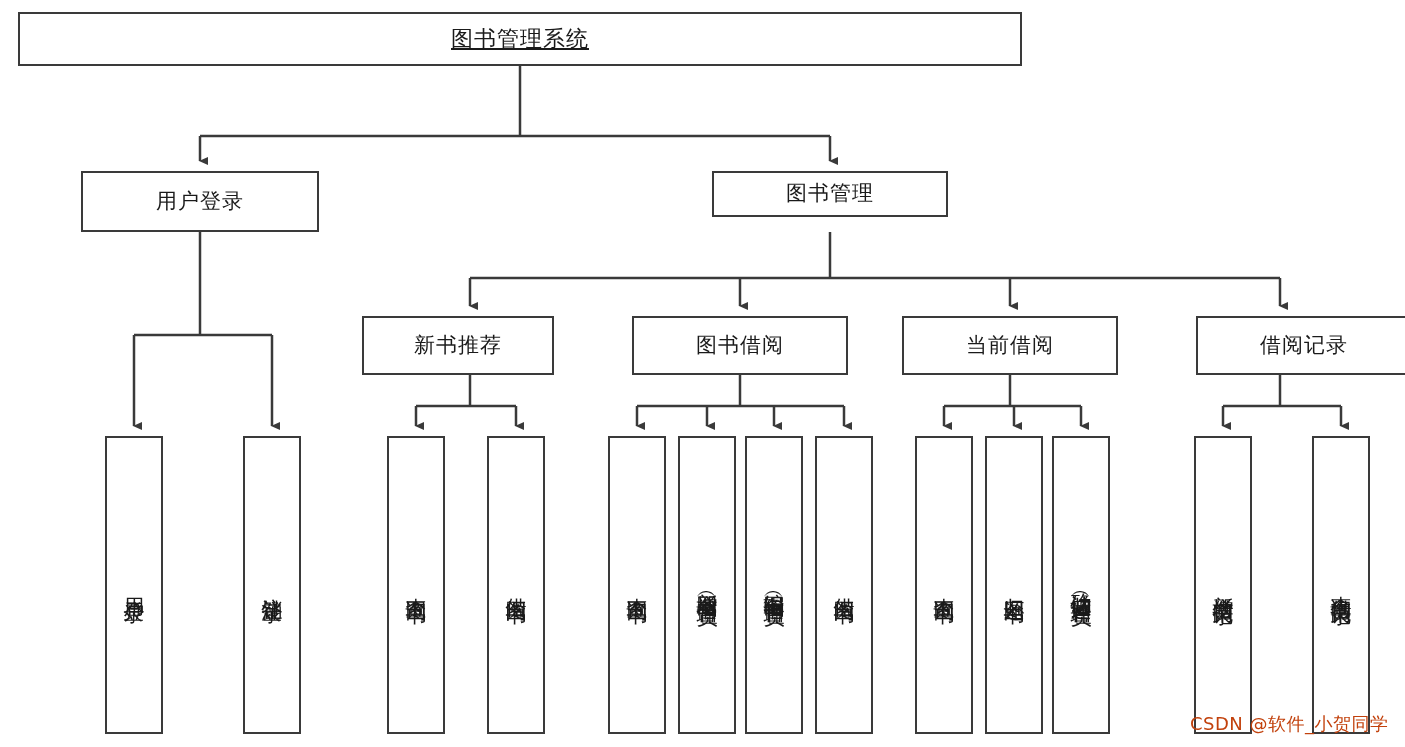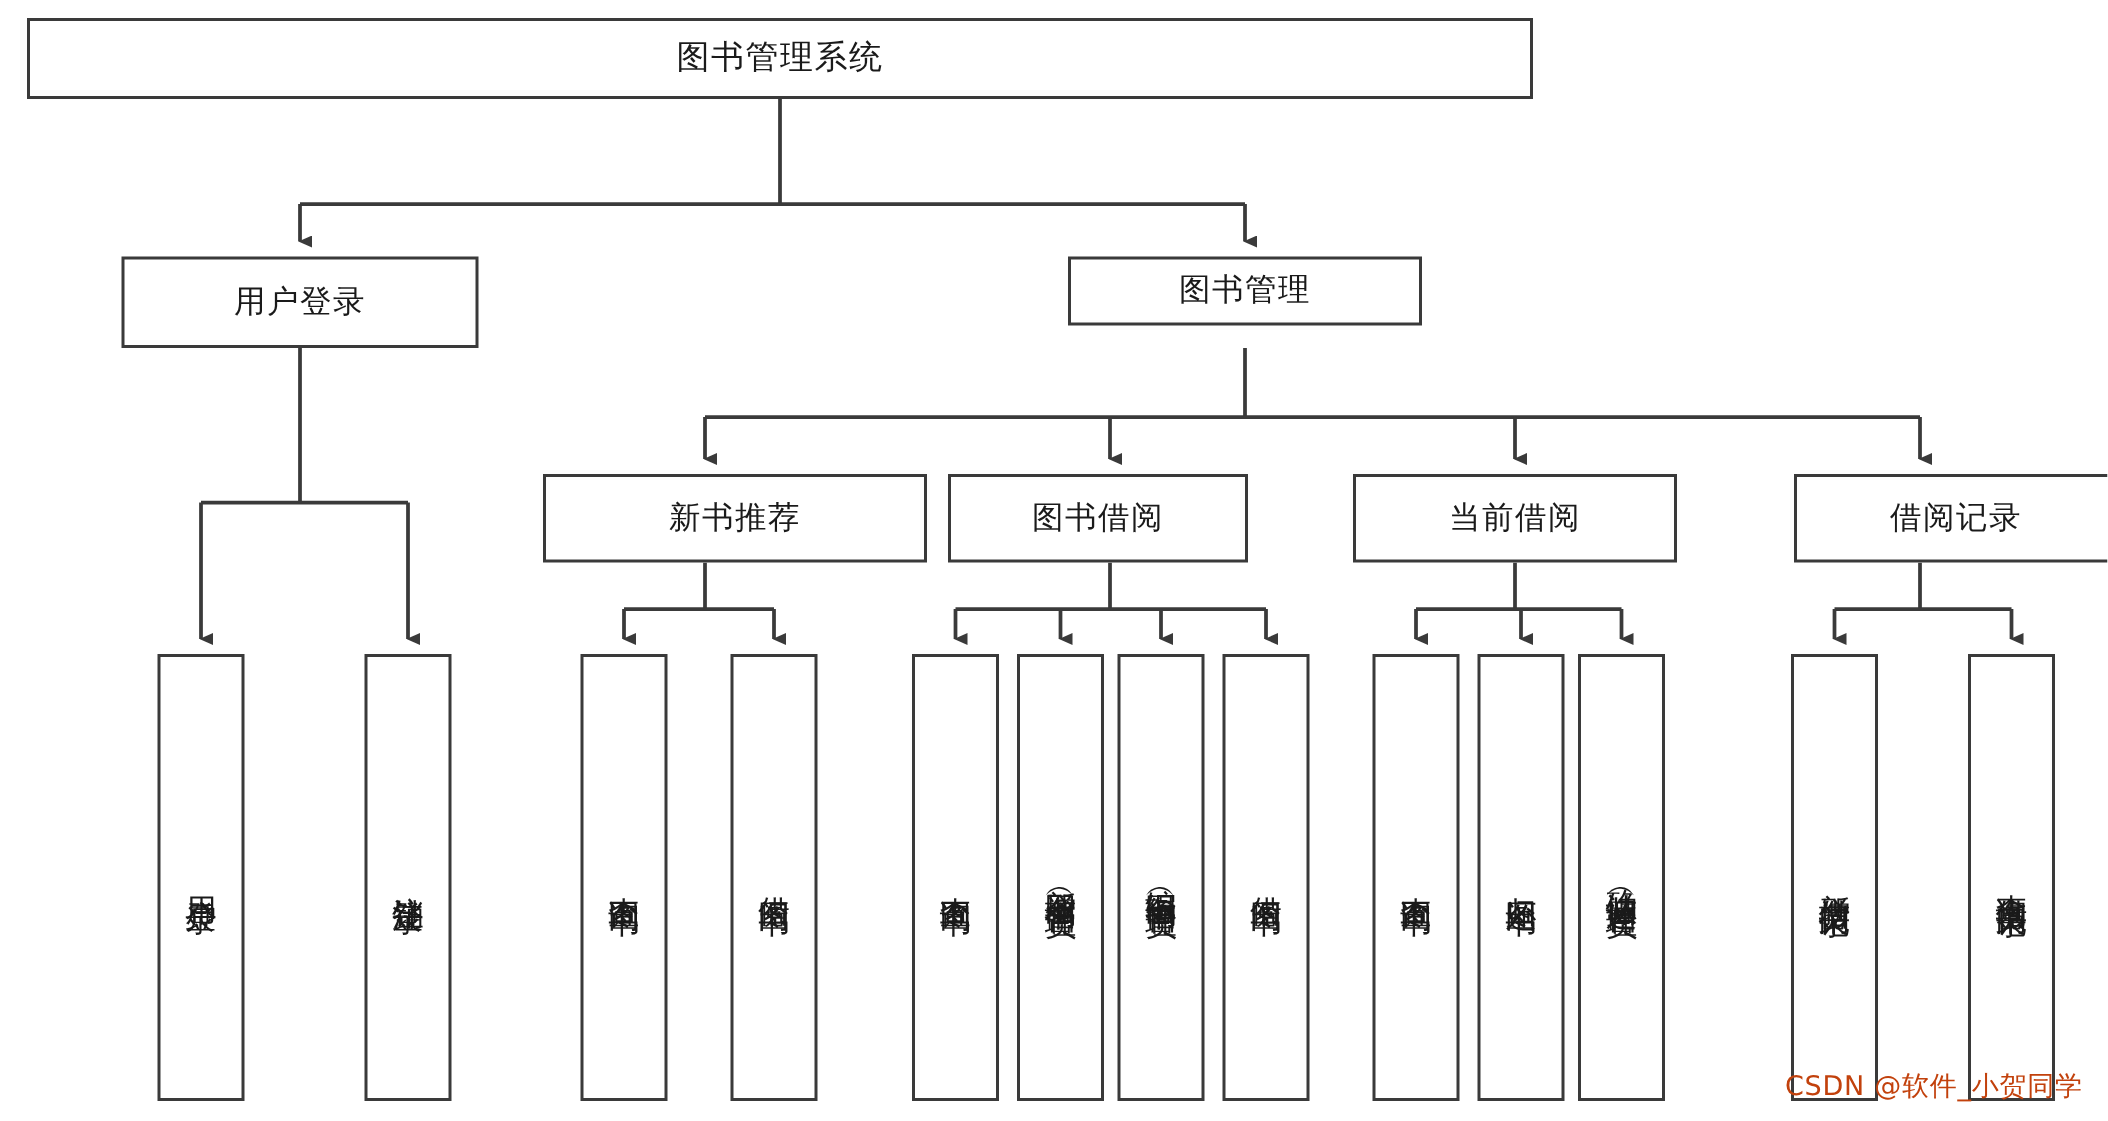--- a/index.html
+++ b/index.html
@@ -109,33 +109,33 @@
         <path d="M 1014 406 L 1014 426" marker-end="url(#arrowhead)"></path>
         <path d="M 1081 406 L 1081 426" marker-end="url(#arrowhead)"></path>
         <path d="M 1280 375 L 1280 406"></path>
         <path d="M 1223 406 L 1341 406"></path>
         <path d="M 1223 406 L 1223 426" marker-end="url(#arrowhead)"></path>
         <path d="M 1341 406 L 1341 426" marker-end="url(#arrowhead)"></path>
       </g>
   </svg>
 
   <div id="nodes-layer">
-      <div class="node node-h node-root" style="left: 18px; top: 12px; width: 1004px; height: 54px;">
+      <div class="node node-h node-root" style="left: 18px; top: 12px; width: 1004px; height: 54px; text-decoration: underline;">
         <span>图书管理系统</span>
       </div>
       <div class="node node-h" style="left: 81px; top: 171px; width: 238px; height: 61px;">
         <span>用户登录</span>
       </div>
       <div class="node node-h" style="left: 712px; top: 171px; width: 236px; height: 46px;">
         <span>图书管理</span>
       </div>
-      <div class="node node-h" style="left: 362px; top: 316px; width: 256px; height: 59px; text-align: center;">
+      <div class="node node-h" style="left: 362px; top: 316px; width: 192px; height: 59px; text-align: center;">
         <span>新书推荐</span>
       </div>
-      <div class="node node-h" style="left: 632px; top: 316px; width: 200px; height: 59px;">
+      <div class="node node-h" style="left: 632px; top: 316px; width: 216px; height: 59px;">
         <span>图书借阅</span>
       </div>
       <div class="node node-h" style="left: 902px; top: 316px; width: 216px; height: 59px; align-items: center;">
         <span>当前借阅</span>
       </div>
       <div class="node node-h" style="left: 1196px; top: 316px; width: 216px; height: 59px;">
         <span>借阅记录</span>
       </div>
       <div class="node node-v" style="left: 105px; top: 436px; width: 58px; height: 298px;">
         <span>用户登录</span>

